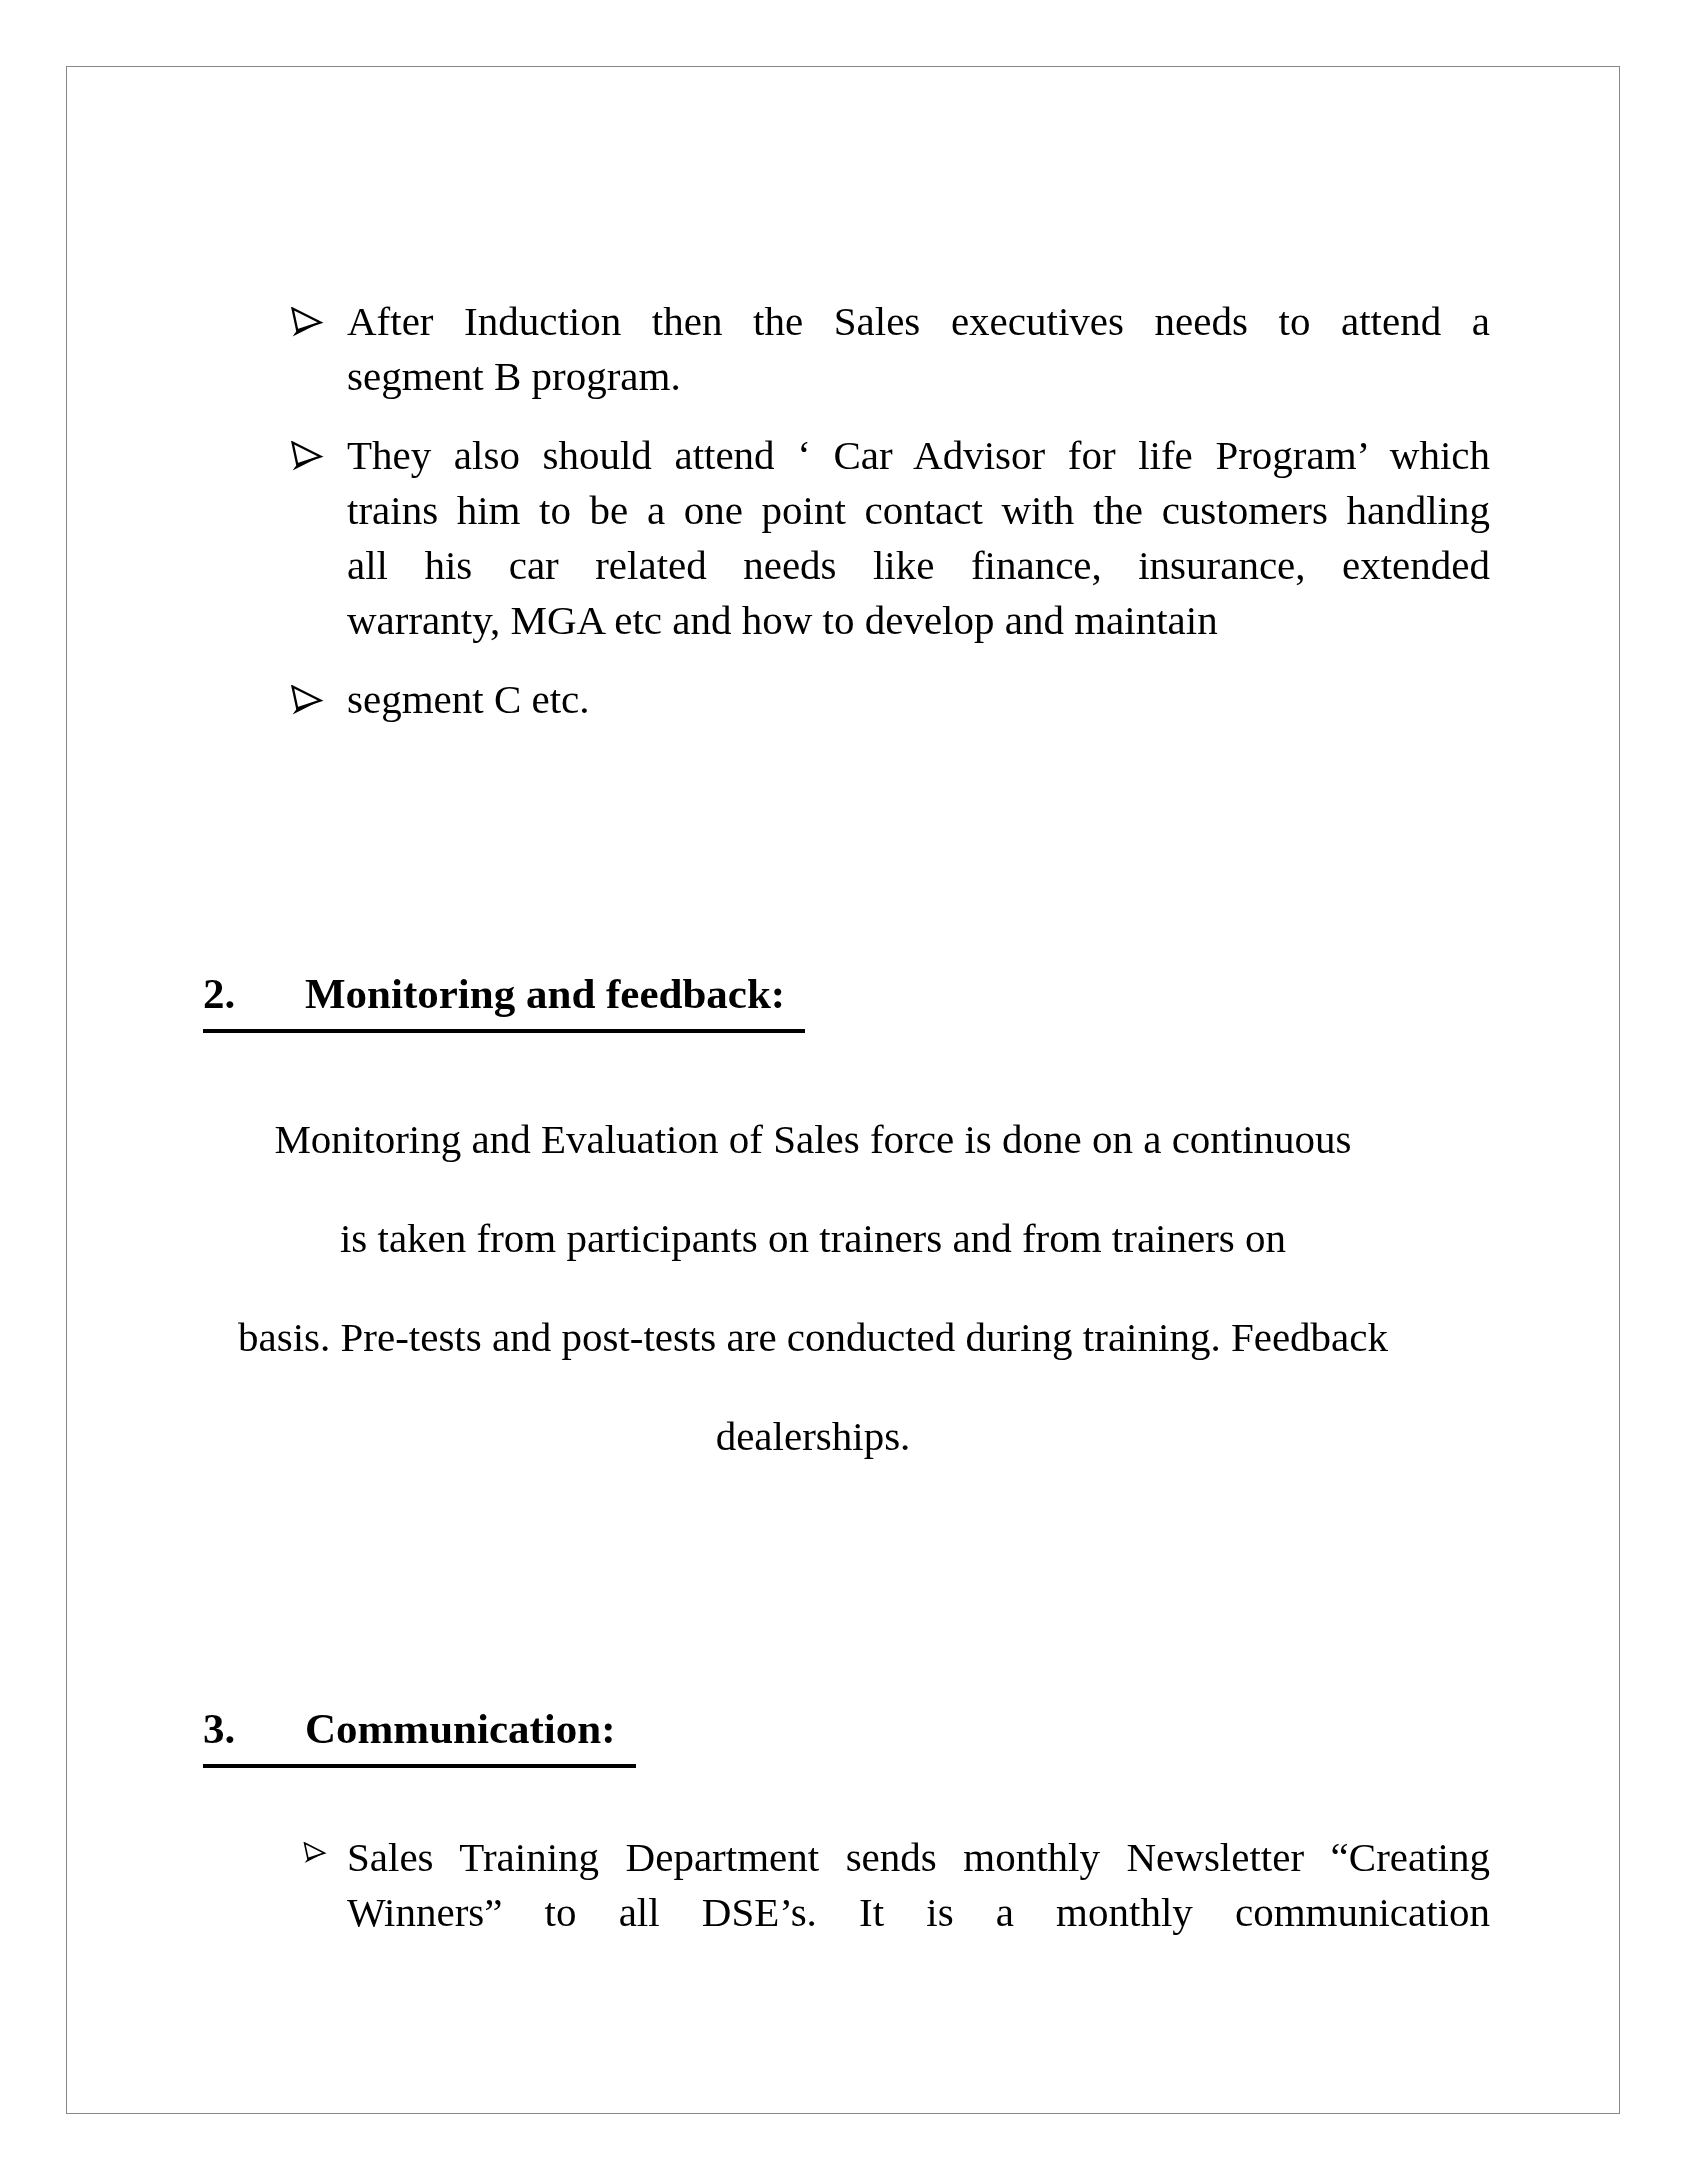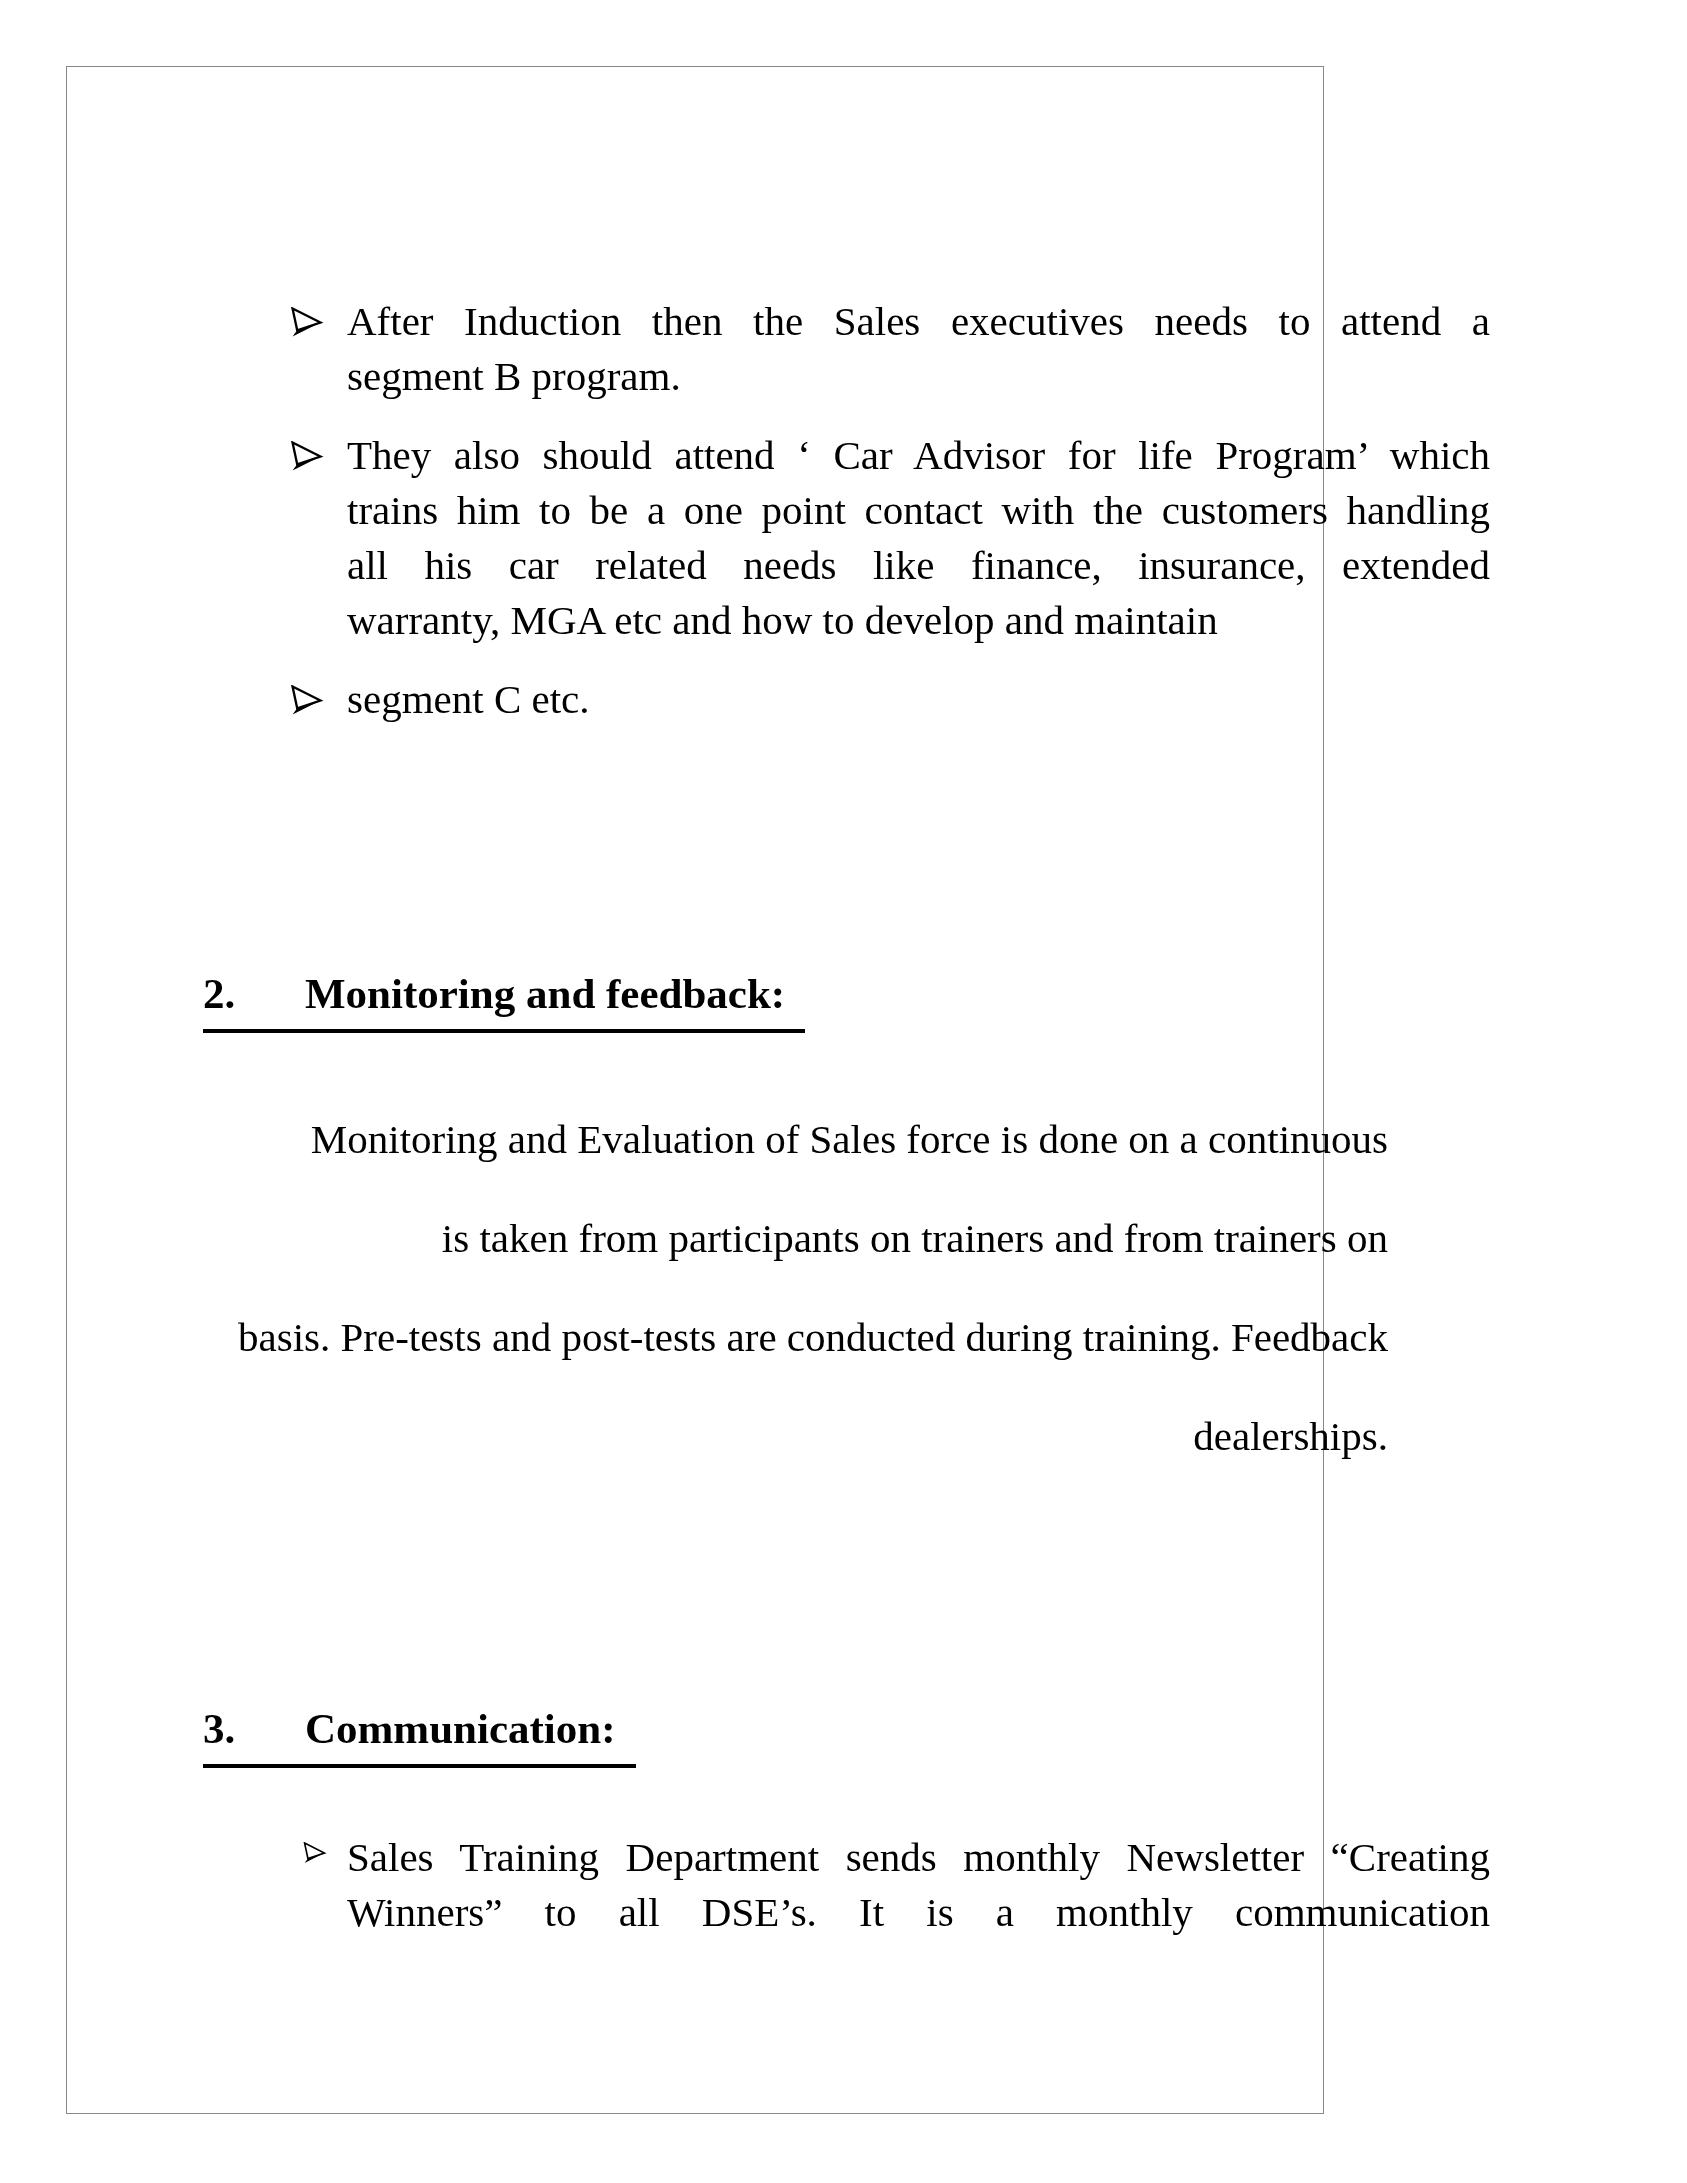--- a/index.html
+++ b/index.html
@@ -11,21 +11,21 @@
     width: 1687px;
     height: 2183px;
     position: relative;
     font-family: "Liberation Serif", "DejaVu Serif", serif;
     color: #000000;
   }
   .page {
     position: absolute;
     left: 66px;
     top: 66px;
-    width: 1258px;
+    width: 1554px;
     height: 2048px;
     border: 1.6px solid #888888;
     box-sizing: border-box;
     background: #ffffff;
   }
   
   .bullets {
     position: absolute;
     left: 222px;
     width: 1201px;
@@ -88,21 +88,21 @@
   
   .paragraph {
     position: absolute;
     left: 171px;
     top: 1023px;
     font-size: 41px;
   }
   .paragraph .pline {
     line-height: 99px;
     white-space: nowrap;
-    text-align: right;
+    text-align: center;
   }
 </style>
 </head>
 <body>
 
 <div class="page">
 
   <div class="bullets bullets-training">
     <div class="item">
       <svg class="marker" viewBox="0 0 44 40">

